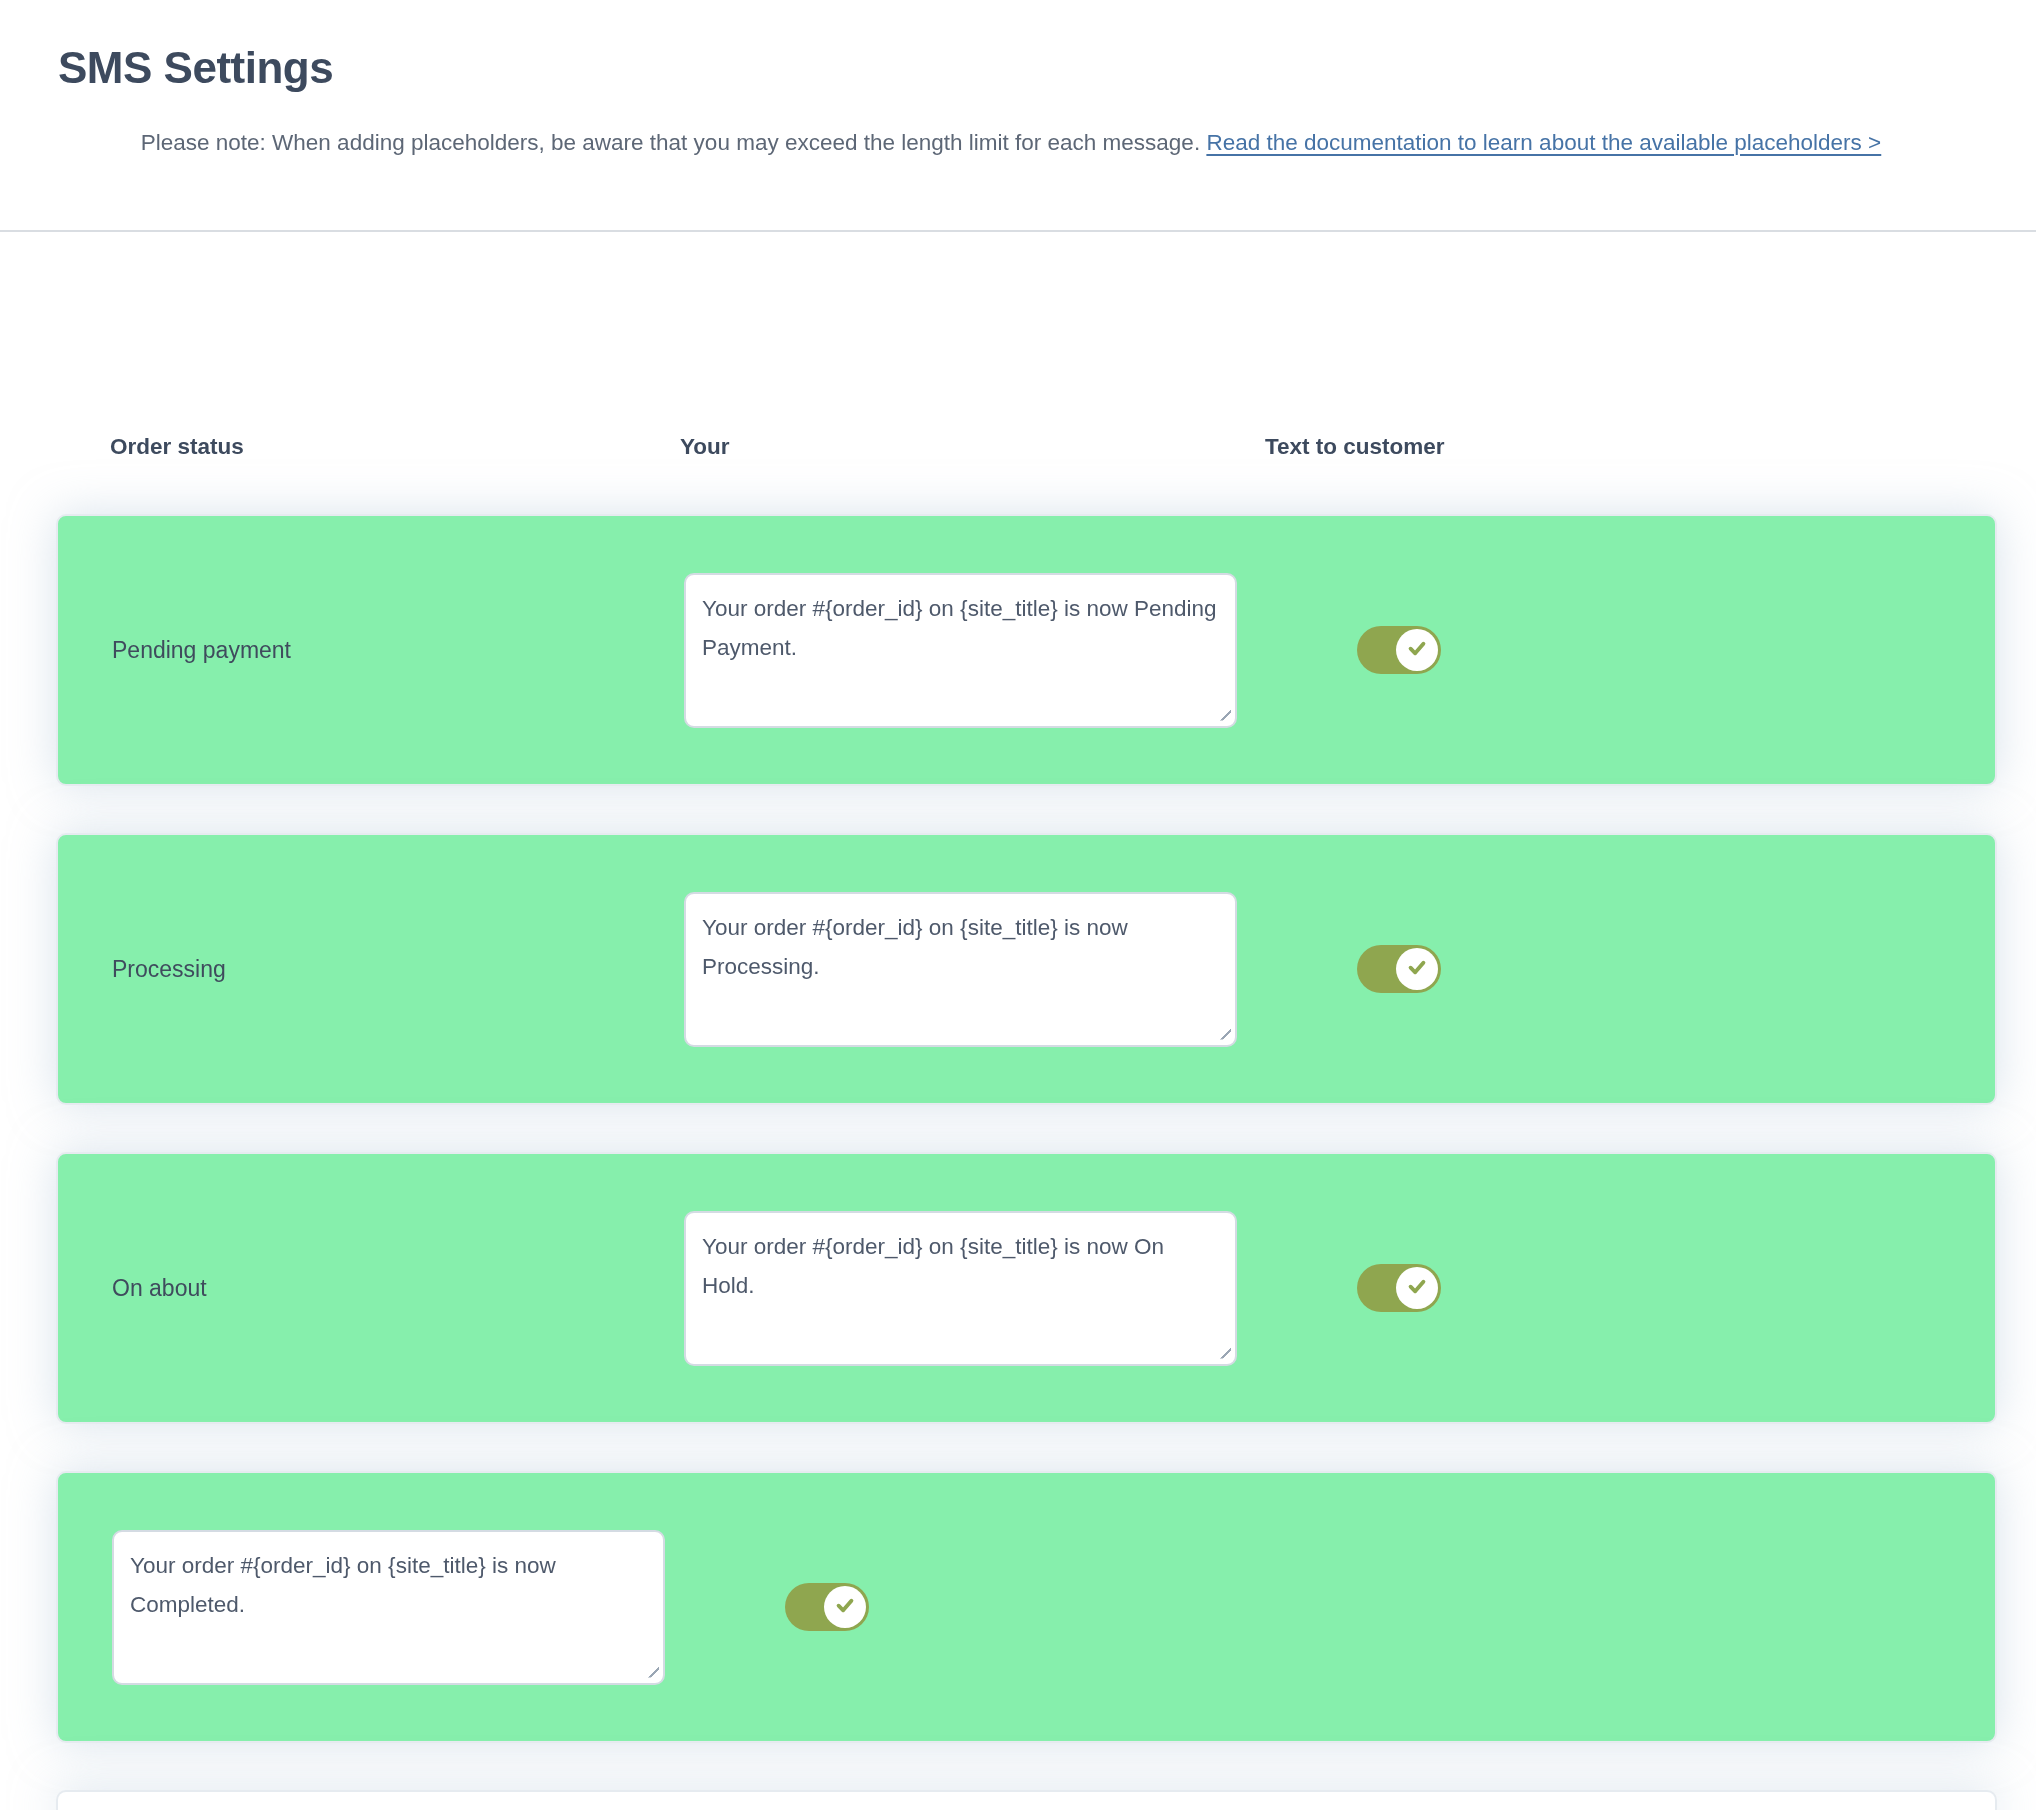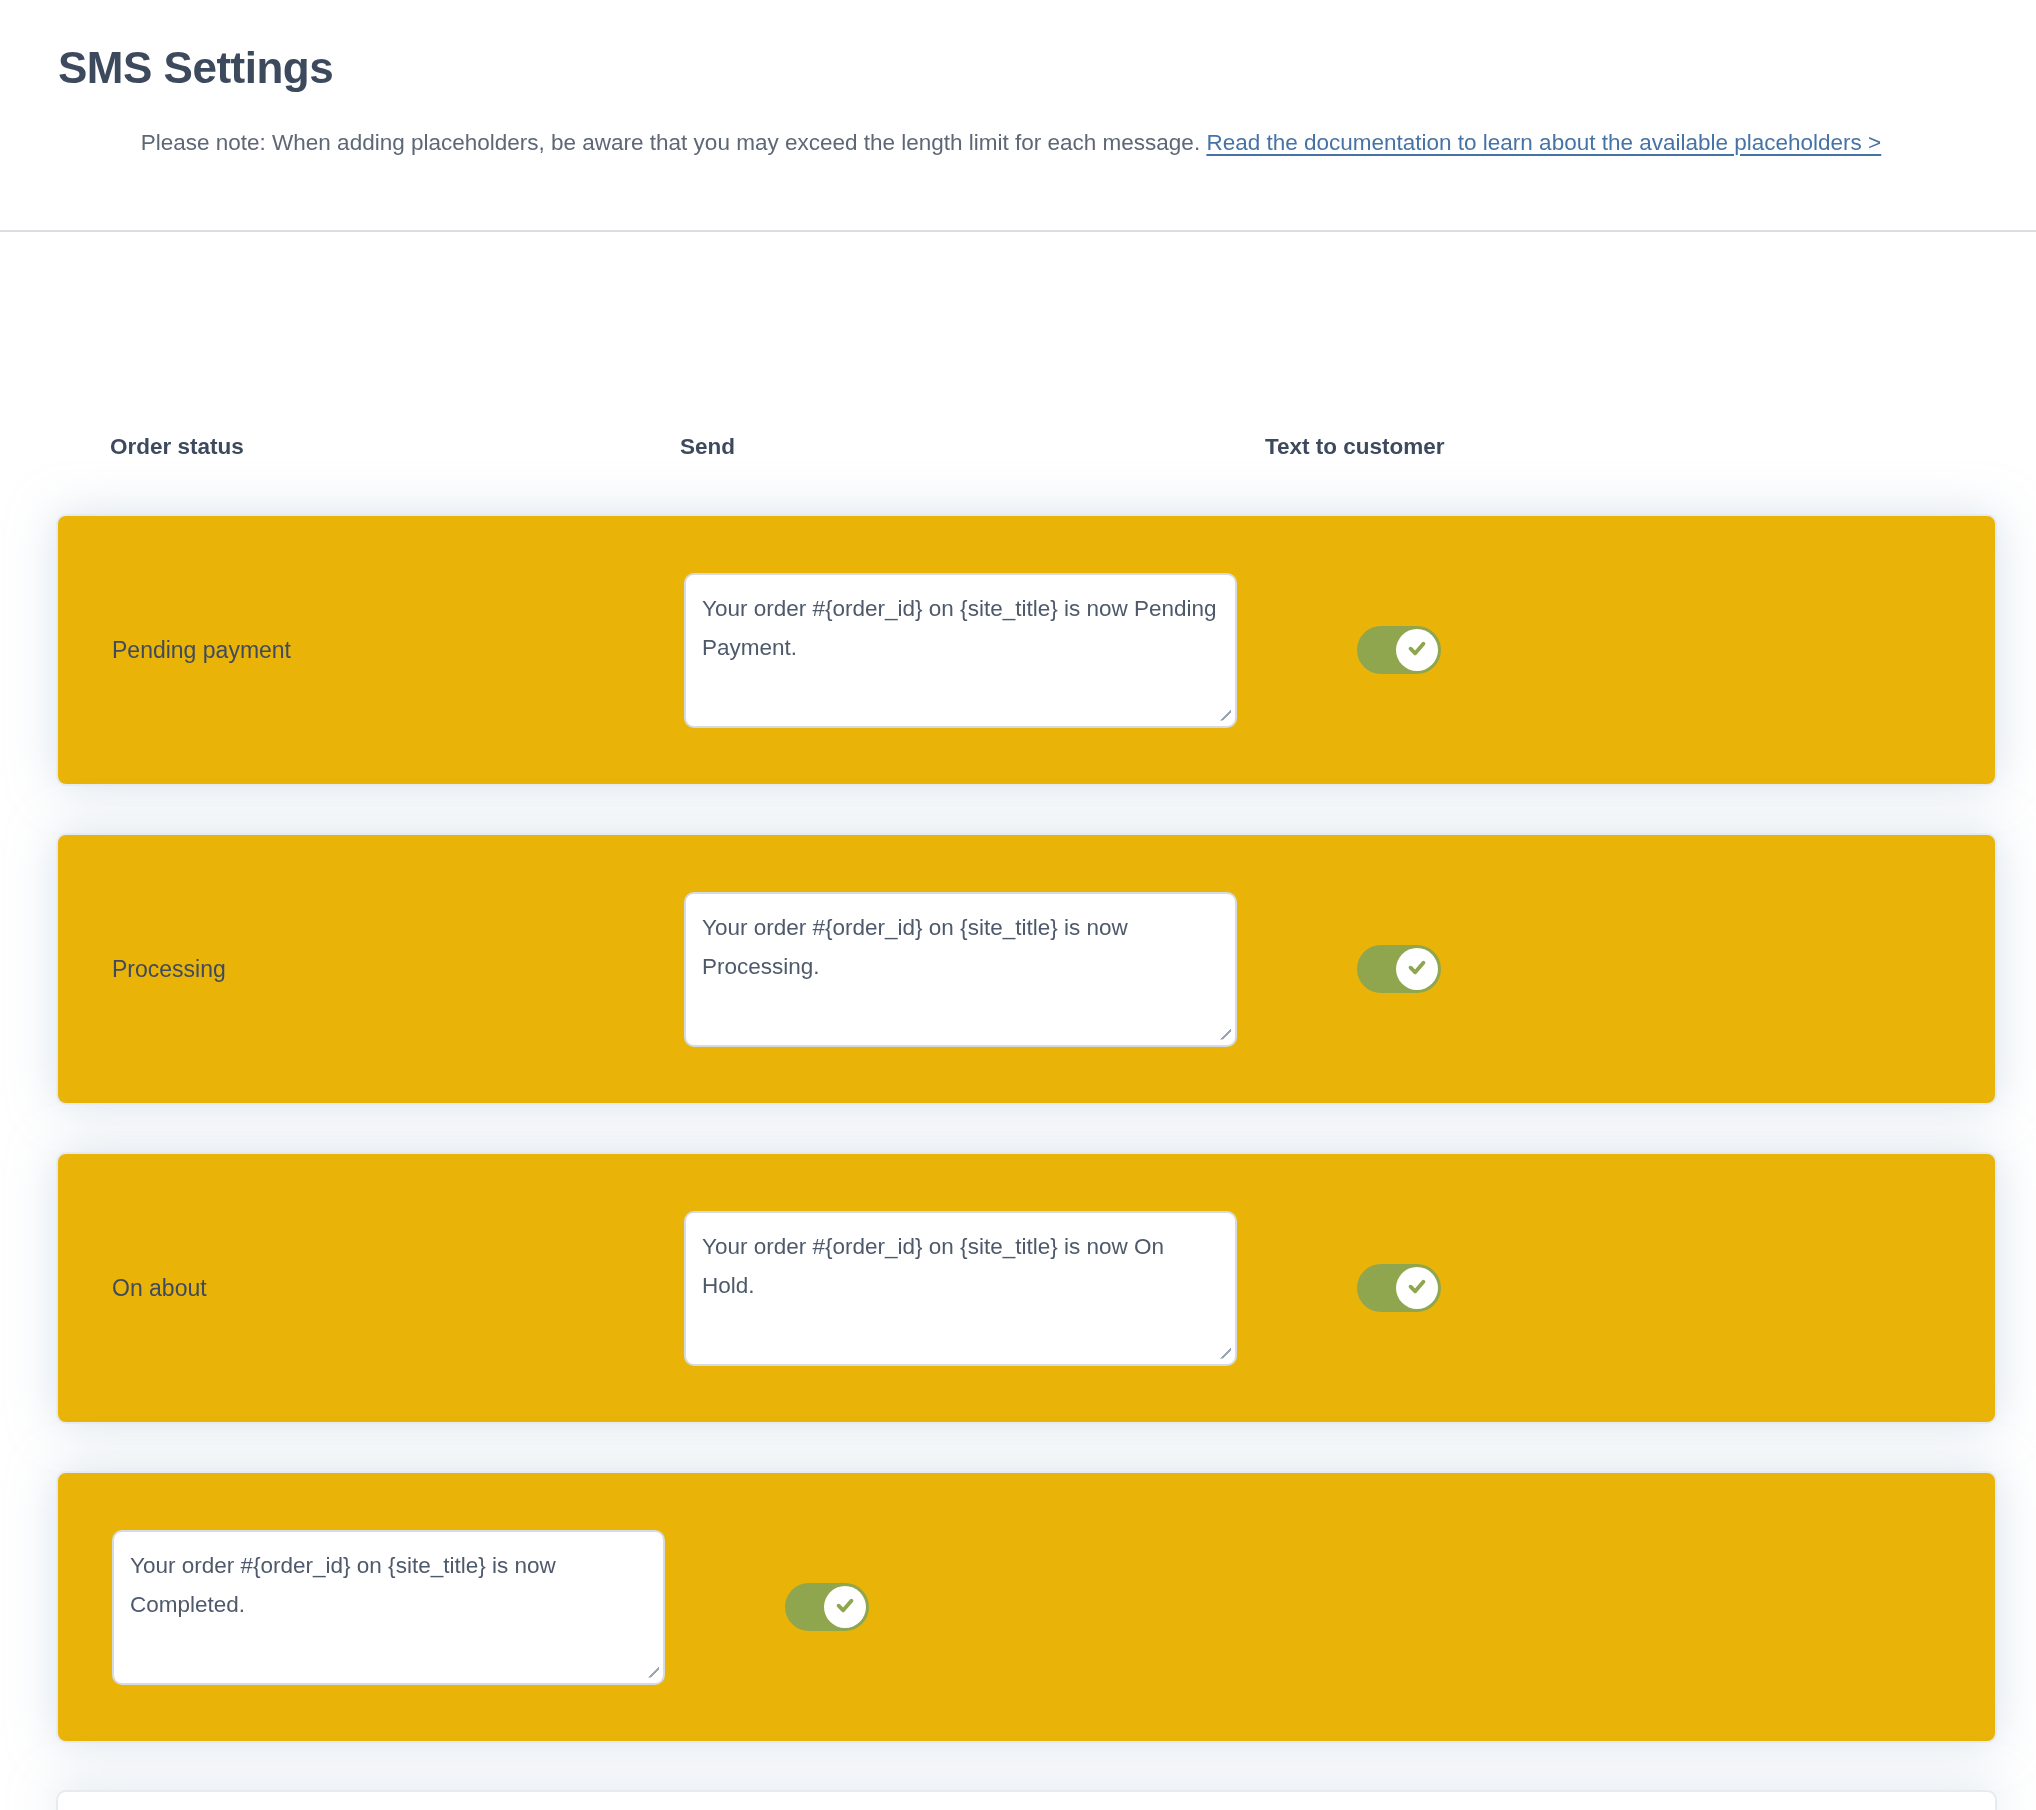--- a/index.html
+++ b/index.html
@@ -50,21 +50,21 @@
     font-weight: 700;
     color: #3d4a5e;
   }
   .col-headers .h-status { width: 570px; }
   .col-headers .h-text   { width: 585px; }
 
   .card {
     width: 1941px;
     height: 272px;
     margin-top: 54px;
-    background: #eab308;
+    background: #86efac;
     border: 2px solid #e6ebf0;
     border-radius: 10px;
     box-shadow: 0 0 46px rgba(180, 200, 218, 0.5);
     display: flex;
     align-items: center;
     padding-left: 54px;
   }
   .card + .card { margin-top: 47px; }
 
   .row-label {
@@ -149,21 +149,21 @@
     <h1 class="page-title">SMS Settings</h1>
     <p class="note"><span>Please note: When adding placeholders, be aware that you may exceed the length limit for each message. </span><a href="#">Read the documentation to learn about the available placeholders &gt;</a></p>
   </div>
 
   <hr class="divider">
 
   <div class="table-sec">
 
     <div class="col-headers">
       <div class="h-status">Order status</div>
-      <div class="h-text">Send</div>
+      <div class="h-text">Your</div>
       <div class="h-send">Text to customer</div>
     </div>
 
     <div class="card">
       <div class="row-label">Pending payment</div>
       <div class="ta-wrap">
         <textarea class="msg-textarea" style="">Your order #{order_id} on {site_title} is now Pending Payment.</textarea>
         <div class="resize-grip"></div>
       </div>
       <div class="toggle" role="switch" data-state="on">

